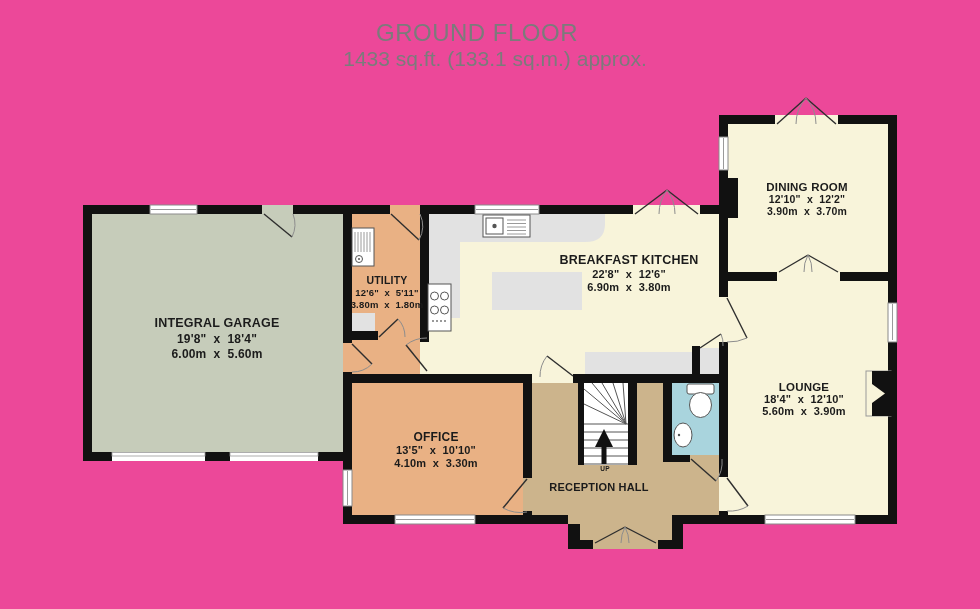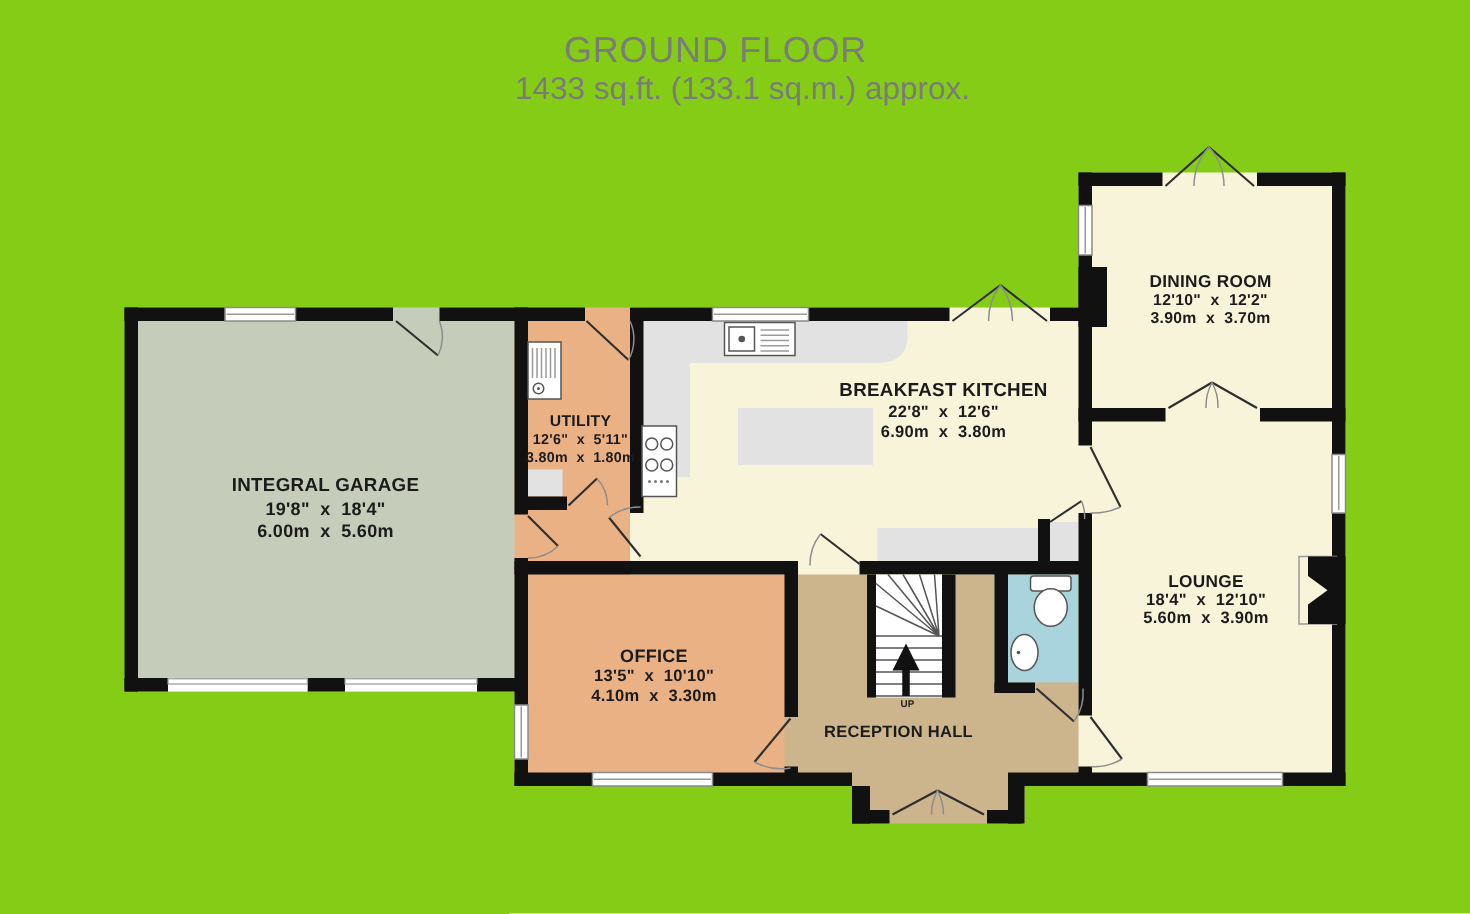--- a/index.html
+++ b/index.html
@@ -1,16 +1,16 @@
 <!DOCTYPE html>
 <html><head>
 <meta charset="utf-8">
 <style>
   html,body{margin:0;padding:0;background:#fff;}
-  .page{position:relative;width:980px;height:609px;background:#84cc16;overflow:hidden;
+  .page{position:relative;width:980px;height:609px;background:#ec4899;overflow:hidden;
         font-family:"Liberation Sans",sans-serif;}
   svg{display:block;}
   svg text{white-space:pre;}
   .t1{font-size:24px;fill:#7b7b7b;letter-spacing:0.5px;}
   .t2{font-size:21px;fill:#7b7b7b;}
   .lbl{font-weight:bold;fill:#1b1b1b;text-anchor:middle;letter-spacing:0.2px;}
   .wall{fill:#111111;}
   .cnt{fill:#e2e2e2;}
   .win{fill:#ffffff;stroke:#8a8a8a;stroke-width:1;}
   .winline{stroke:#9a9a9a;stroke-width:1;}

